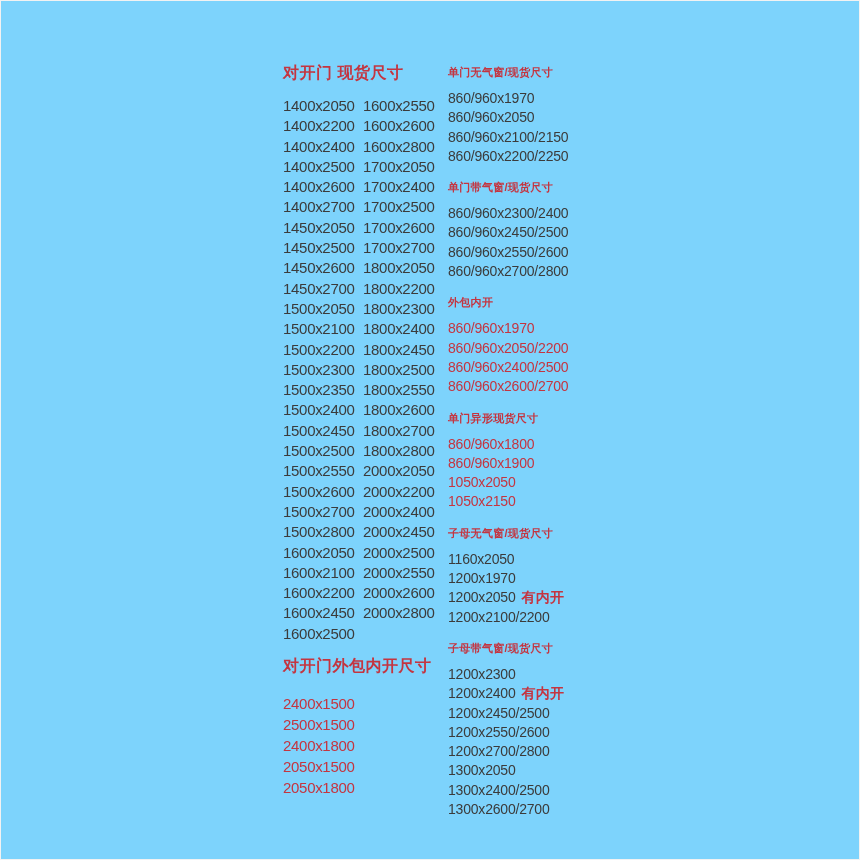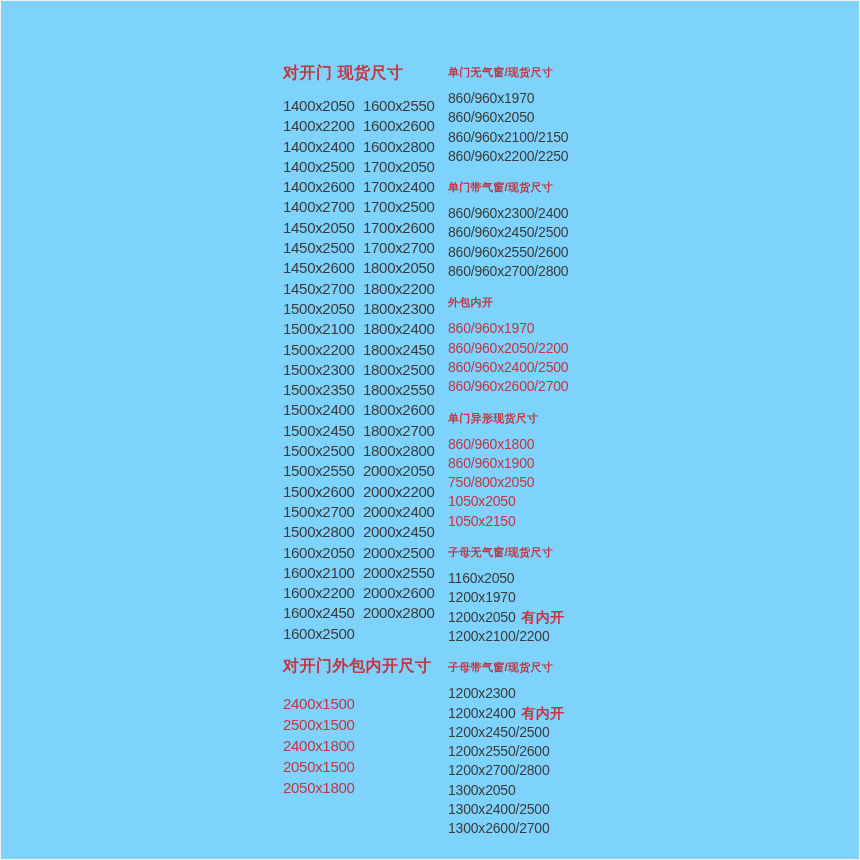--- a/index.html
+++ b/index.html
@@ -160,21 +160,20 @@
         <div class="section-title">外包内开</div>
         <div class="size-item red">860/960x1970</div>
         <div class="size-item red">860/960x2050/2200</div>
         <div class="size-item red">860/960x2400/2500</div>
         <div class="size-item red">860/960x2600/2700</div>
       </div>
       <div class="right-section">
         <div class="section-title">单门异形现货尺寸</div>
         <div class="size-item red">860/960x1800</div>
         <div class="size-item red">860/960x1900</div>
-        <div class="size-item red">750/800x2050</div>
         <div class="size-item red">1050x2050</div>
         <div class="size-item red">1050x2150</div>
       </div>
       <div class="right-section">
         <div class="section-title">子母无气窗/现货尺寸</div>
         <div class="size-item black">1160x2050</div>
         <div class="size-item black">1200x1970</div>
         <div class="size-item black">1200x2050<span class="inward-note">有内开</span></div>
         <div class="size-item black">1200x2100/2200</div>
       </div>

